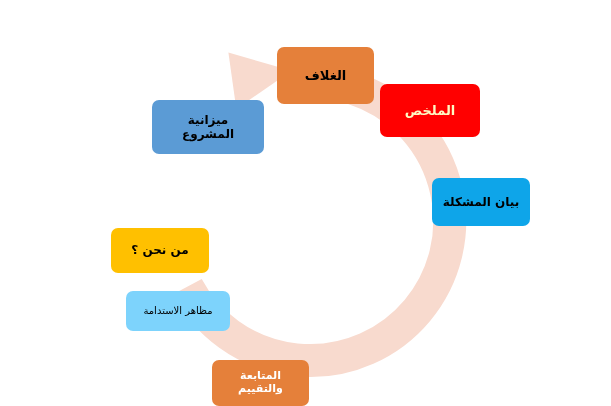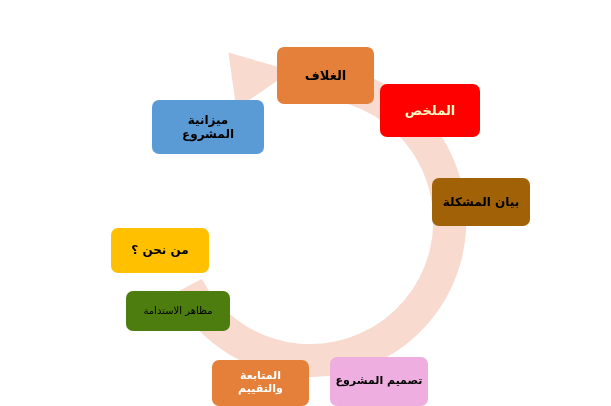--- a/index.html
+++ b/index.html
@@ -95,34 +95,31 @@
   </svg>
 
   <div class="node-box fs-13 bold" id="node-cover" style="background:#e5803a;color:#000000;">
     <span class="node-label">الغلاف</span>
   </div>
 
   <div class="node-box fs-13 bold" id="node-summary" style="background:#ff0000;color:#fef9c3;">
     <span class="node-label">الملخص</span>
   </div>
 
-  <div class="node-box fs-12 bold" id="node-problem" style="background:#a16207;color:#000000;">
+  <div class="node-box fs-12 bold" id="node-problem" style="background:#0ea5e9;color:#000000;">
     <span class="node-label">بيان المشكلة</span>
   </div>
 
 
-  <div class="node-box fs-11 bold" id="node-design" style="background:#eeaee0;color:#000000;">
-    <span class="node-label">تصميم المشروع</span>
-  </div>
 
   <div class="node-box fs-11 bold" id="node-monitor" style="background:#e5803a;color:#ffffff;">
     <span class="node-label">المتابعة والتقييم</span>
   </div>
 
-  <div class="node-box fs-10 normal" id="node-sustain" style="background:#4d7c0f;color:#000000;">
+  <div class="node-box fs-10 normal" id="node-sustain" style="background:#7dd3fc;color:#000000;">
     <span class="node-label">مظاهر الاستدامة</span>
   </div>
 
   <div class="node-box fs-12 bold" id="node-whoweare" style="background:#ffc000;color:#000000;margin-top:48px;">
     <span class="node-label">من نحن ؟</span>
   </div>
 
   <div class="node-box fs-12 bold" id="node-budget" style="background:#5b9bd5;color:#000000;">
     <span class="node-label">ميزانية
 المشروع</span>

